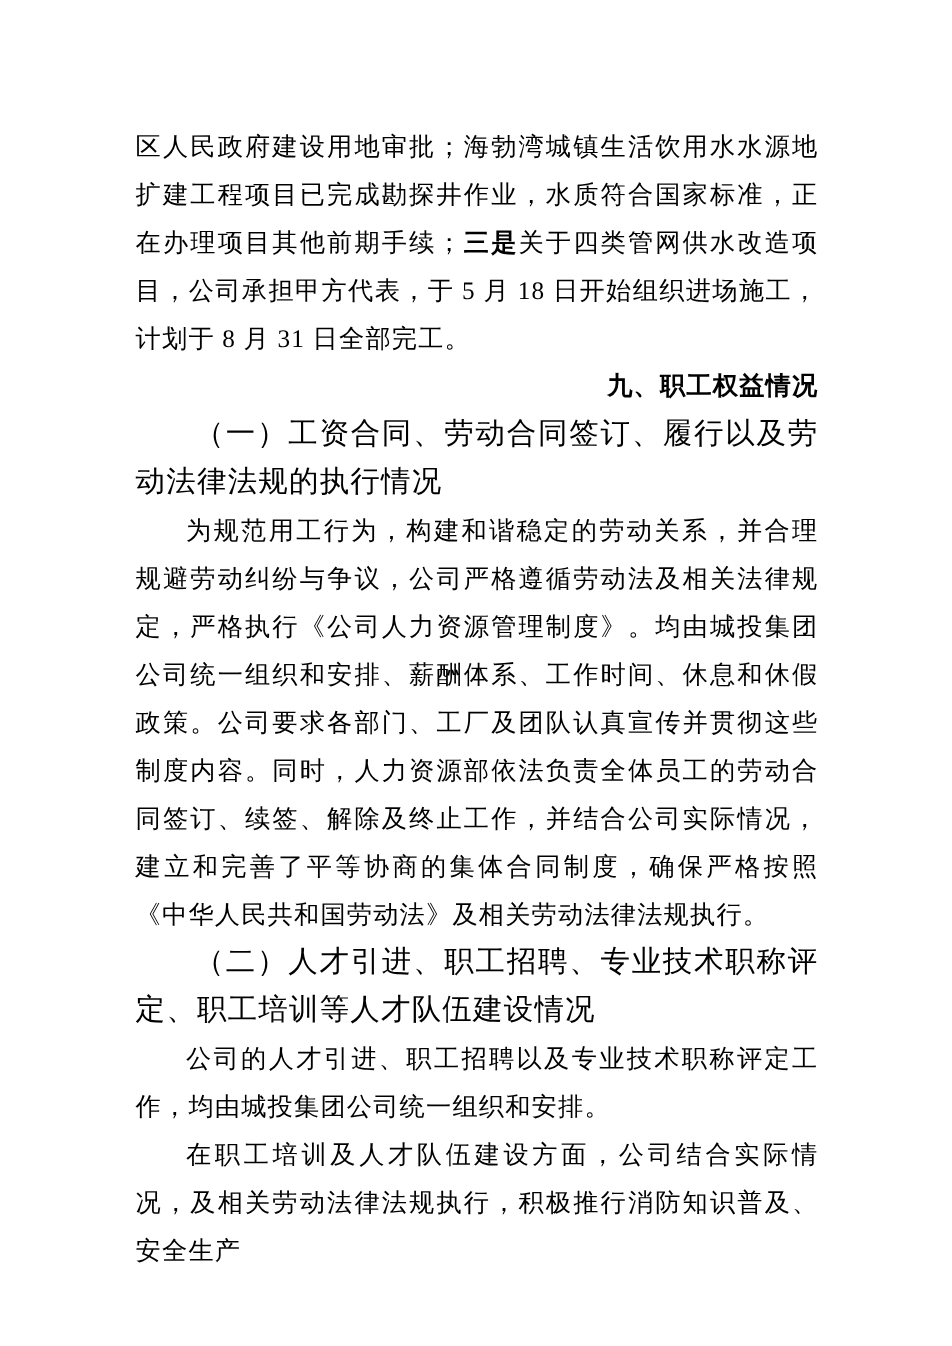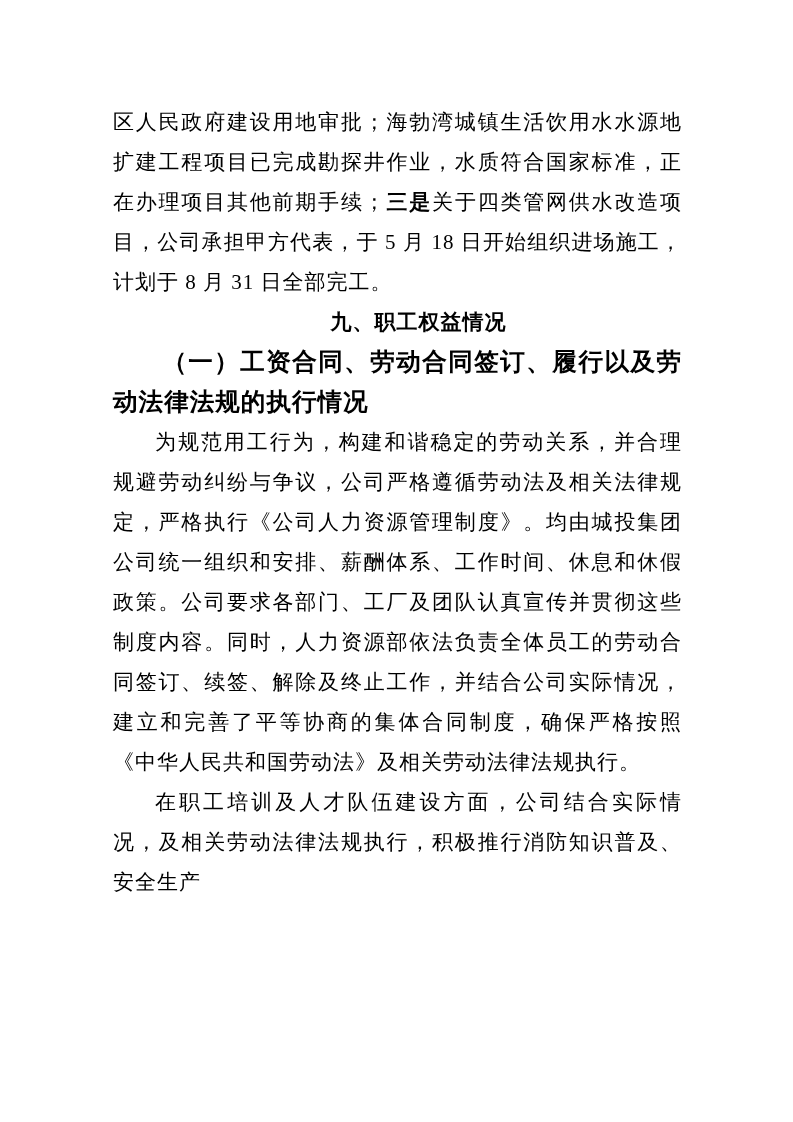--- a/index.html
+++ b/index.html
@@ -41,42 +41,44 @@
   }
   .bold-run {
     font-weight: 700;
   }
   .heading-hei {
     font-family: "Liberation Sans", "DejaVu Sans", sans-serif;
     font-weight: 700;
     font-size: 21px;
     line-height: 40px;
     text-indent: 2em;
-    text-align: center;
+    text-align: right;
   }
   .heading-kai {
     font-family: "Liberation Serif", "DejaVu Serif", serif;
-    font-weight: 700;
+    font-weight: 400;
     text-align: justify;
     text-justify: inter-character;
     text-indent: 2em;
   }
 </style>
 </head>
 <body>
 
 <div class="page doc-text">
 
   <p class="body-para no-indent">
     <span>区人民政府建设用地审批；海勃湾城镇生活饮用水水源地扩建工程项目已完成勘探井作业，水质符合国家标准，正在办理项目其他前期手续；</span><span class="bold-run">三是</span><span>关于四类管网供水改造项目，公司承担甲方代表，于 5 月 18 日开始组织进场施工，计划于 8 月 31 日全部完工。</span>
   </p>
 
   <h2 class="heading-hei">九、职工权益情况</h2>
 
   <h3 class="heading-kai">（一）工资合同、劳动合同签订、履行以及劳动法律法规的执行情况</h3>
 
   <p class="body-para">为规范用工行为，构建和谐稳定的劳动关系，并合理规避劳动纠纷与争议，公司严格遵循劳动法及相关法律规定，严格执行《公司人力资源管理制度》。均由城投集团公司统一组织和安排、薪酬体系、工作时间、休息和休假政策。公司要求各部门、工厂及团队认真宣传并贯彻这些制度内容。同时，人力资源部依法负责全体员工的劳动合同签订、续签、解除及终止工作，并结合公司实际情况，建立和完善了平等协商的集体合同制度，确保严格按照《中华人民共和国劳动法》及相关劳动法律法规执行。</p>
 
+  <h3 class="heading-kai">（二）人才引进、职工招聘、专业技术职称评定、职工培训等人才队伍建设情况</h3>
 
+  <p class="body-para">公司的人才引进、职工招聘以及专业技术职称评定工作，均由城投集团公司统一组织和安排。</p>
 
   <p class="body-para">在职工培训及人才队伍建设方面，公司结合实际情况，及相关劳动法律法规执行，积极推行消防知识普及、安全生产</p>
 
 </div>
 
 </body></html>

